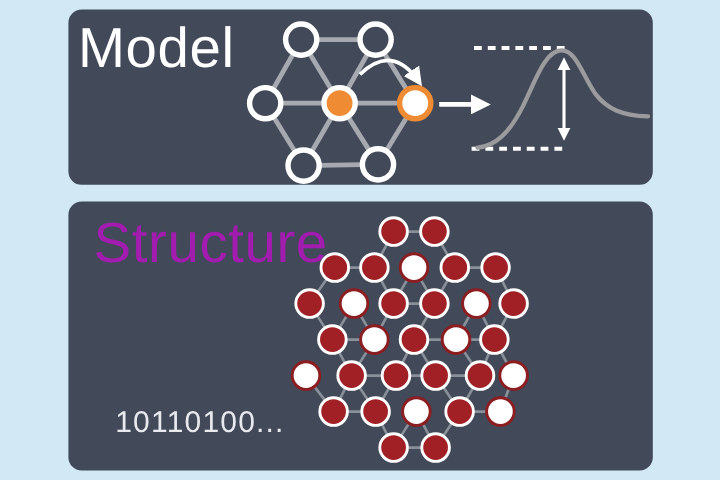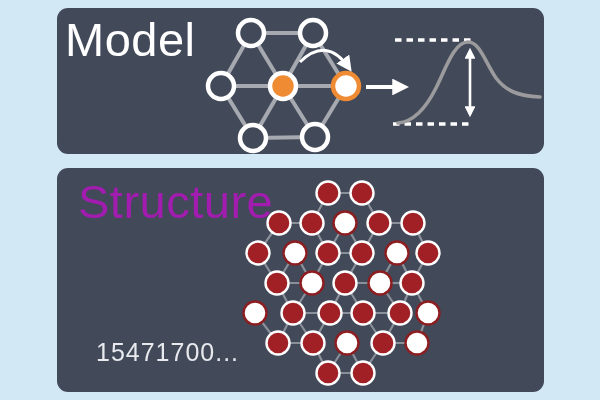--- a/index.html
+++ b/index.html
@@ -20,21 +20,21 @@
 </head>
 <body>
 
 <div class="page" style="background: rgb(211, 232, 245);"></div>
 
 <div class="panel" id="panel-model" style="left: 57px; top: 8px; width: 487px; height: 146px; background: rgb(66, 73, 89);"></div>
 <div class="panel" id="panel-structure" style="left: 57px; top: 168px; width: 487px; height: 224px; background: rgb(66, 73, 89);"></div>
 
 <div class="panel-label" id="model-label" style="left: 65px; top: 12px; color: rgb(255, 255, 255);">Model</div>
 <div class="panel-label" id="structure-label" style="left: 62px; top: 174px; color: #a21caf; margin-left: 16px;">Structure</div>
-<div class="binary" id="binary-string" style="left: 96px; top: 338px; color: rgb(232, 234, 238);">15471700...</div>
+<div class="binary" id="binary-string" style="left: 96px; top: 338px; color: rgb(232, 234, 238);">10110100...</div>
 
 <svg class="overlay" width="600" height="400" viewBox="0 0 600 400">
   <defs>
     <marker id="ah-end" viewBox="0 0 10 10" refX="7" refY="5" markerWidth="4.2" markerHeight="4.2" orient="auto-start-reverse">
       <path d="M 0 0 L 10 5 L 0 10 z" id="ah-end-path" fill="#FFFFFF"></path>
     </marker>
     <marker id="ah-small" viewBox="0 0 10 10" refX="7" refY="5" markerWidth="5.2" markerHeight="5.2" orient="auto-start-reverse">
       <path d="M 0 0 L 10 5 L 0 10 z" id="ah-small-path" fill="#FFFFFF"></path>
     </marker>
   </defs>

